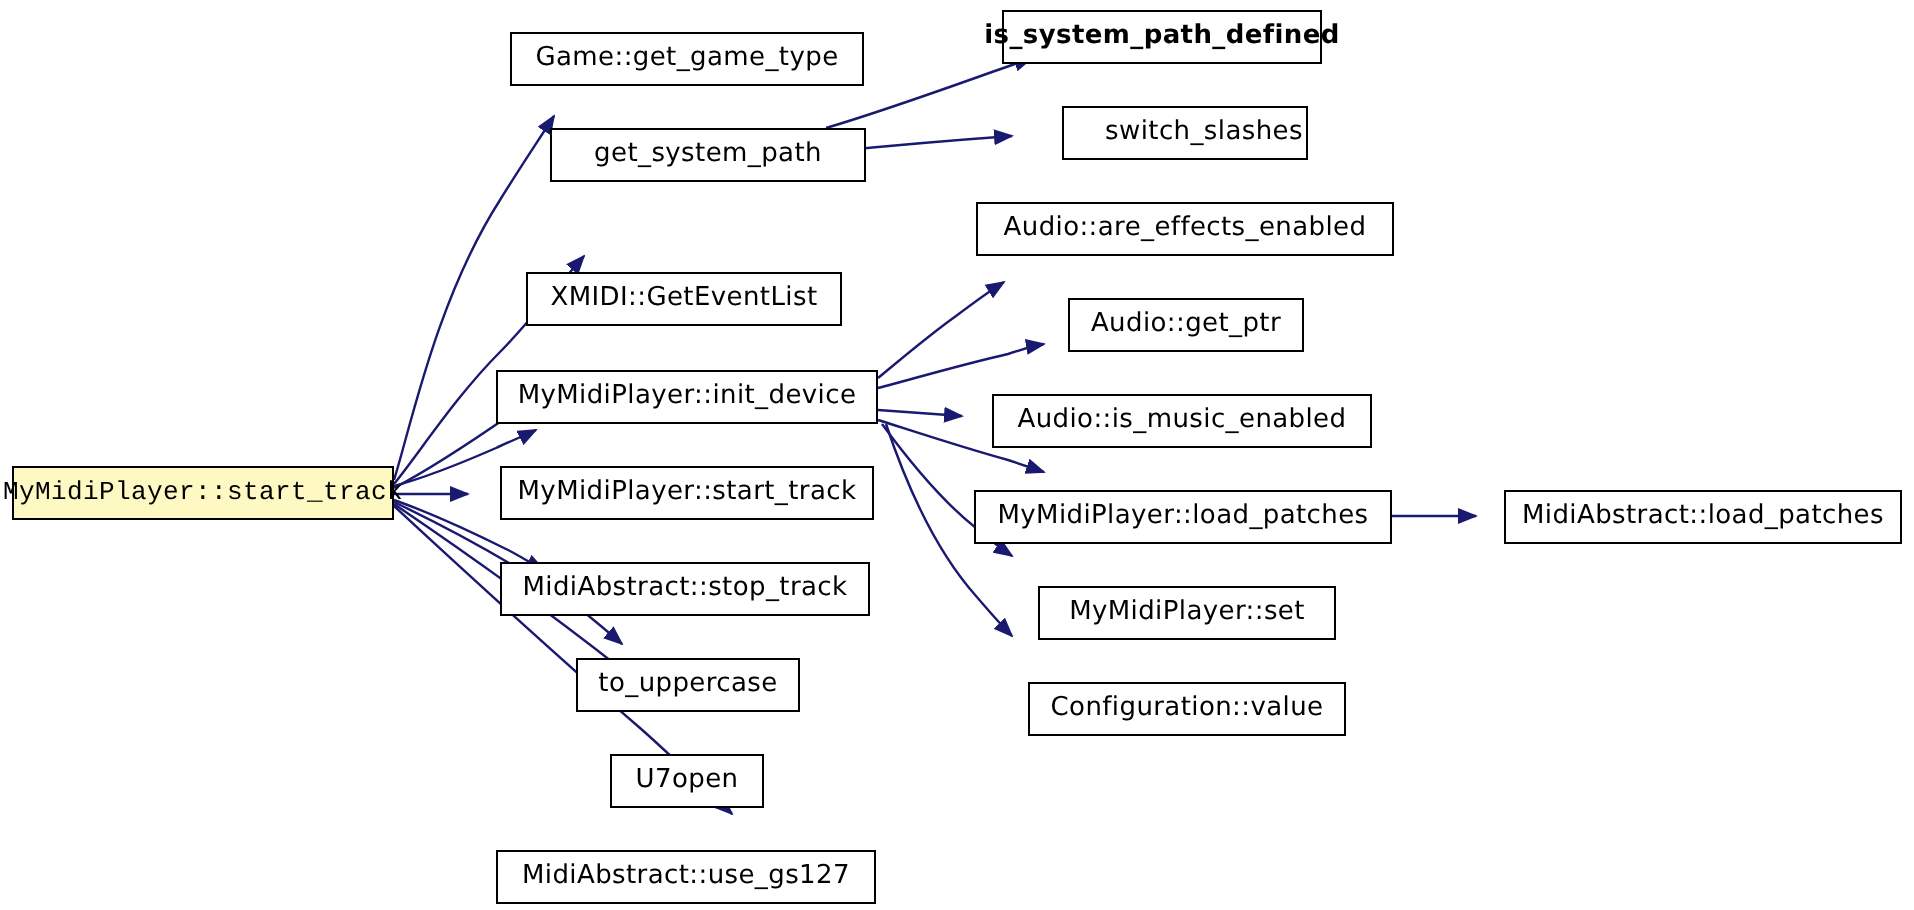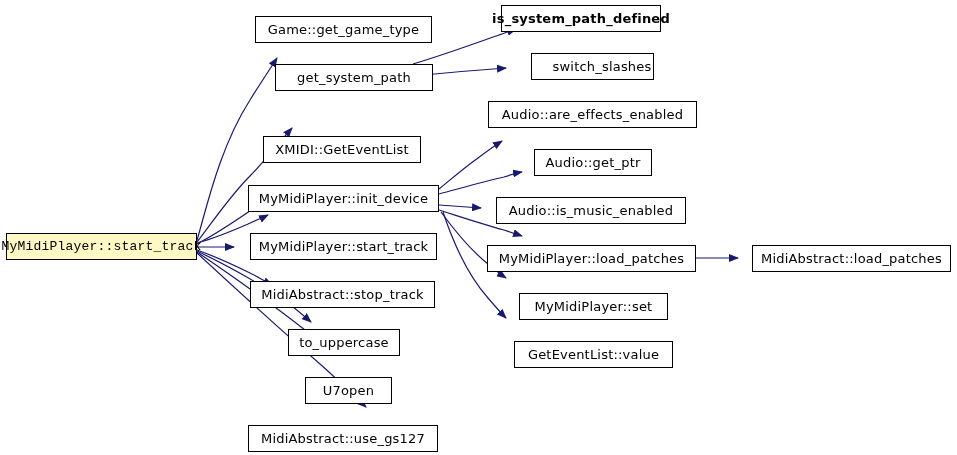--- a/index.html
+++ b/index.html
@@ -107,21 +107,21 @@
       </div>
       <div class="gnode" style="left: 250px; top: 233px; width: 187px; height: 27px;">
         <span class="nlabel">MyMidiPlayer::start_track</span>
       </div>
       <div class="gnode" style="left: 250px; top: 281px; width: 185px; height: 27px;">
         <span class="nlabel">MidiAbstract::stop_track</span>
       </div>
       <div class="gnode" style="left: 288px; top: 329px; width: 112px; height: 27px; justify-content: center;">
         <span class="nlabel">to_uppercase</span>
       </div>
-      <div class="gnode" style="left: 305px; top: 377px; width: 87px; height: 27px;">
+      <div class="gnode" style="left: 305px; top: 377px; width: 77px; height: 27px;">
         <span class="nlabel">U7open</span>
       </div>
       <div class="gnode" style="left: 248px; top: 425px; width: 190px; height: 27px;">
         <span class="nlabel">MidiAbstract::use_gs127</span>
       </div>
       <div class="gnode" style="left: 501px; top: 5px; width: 160px; height: 27px; font-weight: bold;">
         <span class="nlabel">is_system_path_defined</span>
       </div>
       <div class="gnode" style="left: 531px; top: 53px; width: 123px; height: 27px; padding-left: 19px;">
         <span class="nlabel">switch_slashes</span>
@@ -135,20 +135,20 @@
       <div class="gnode" style="left: 534px; top: 149px; width: 118px; height: 27px;">
         <span class="nlabel">Audio::get_ptr</span>
       </div>
       <div class="gnode" style="left: 487px; top: 245px; width: 209px; height: 27px;">
         <span class="nlabel">MyMidiPlayer::load_patches</span>
       </div>
       <div class="gnode" style="left: 519px; top: 293px; width: 149px; height: 27px;">
         <span class="nlabel">MyMidiPlayer::set</span>
       </div>
       <div class="gnode" style="left: 514px; top: 341px; width: 159px; height: 27px;">
-        <span class="nlabel">GetEventList::value</span>
+        <span class="nlabel">Configuration::value</span>
       </div>
       <div class="gnode" style="left: 752px; top: 245px; width: 199px; height: 27px;">
         <span class="nlabel">MidiAbstract::load_patches</span>
       </div>
     </div>
 
 </div>
 
 </body></html>

